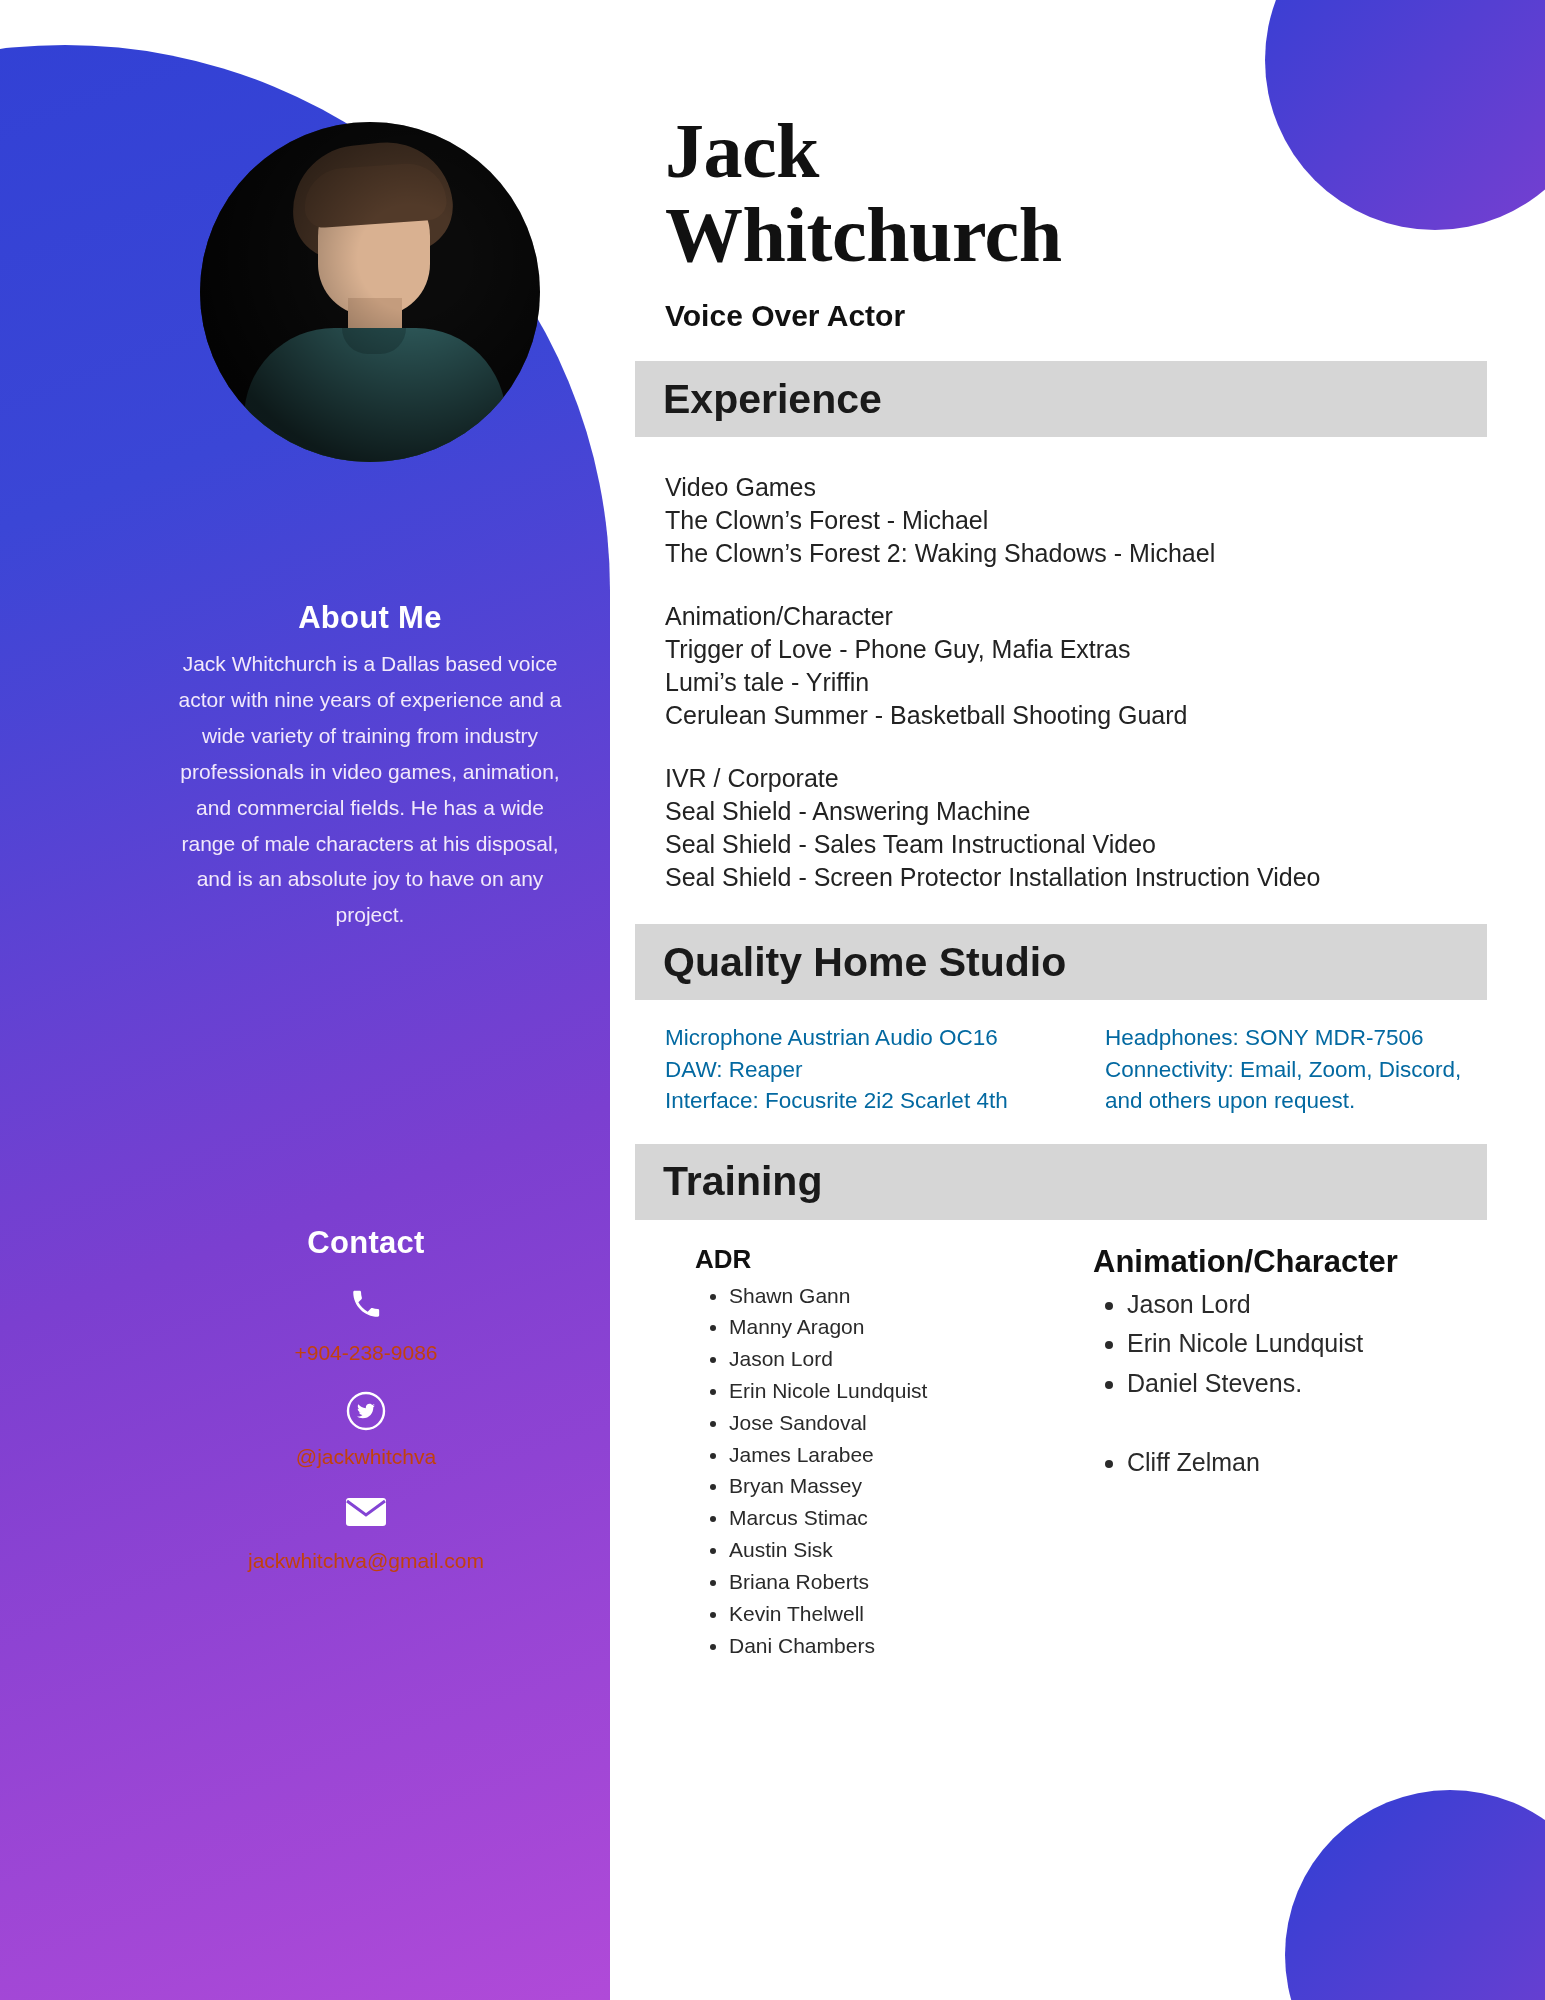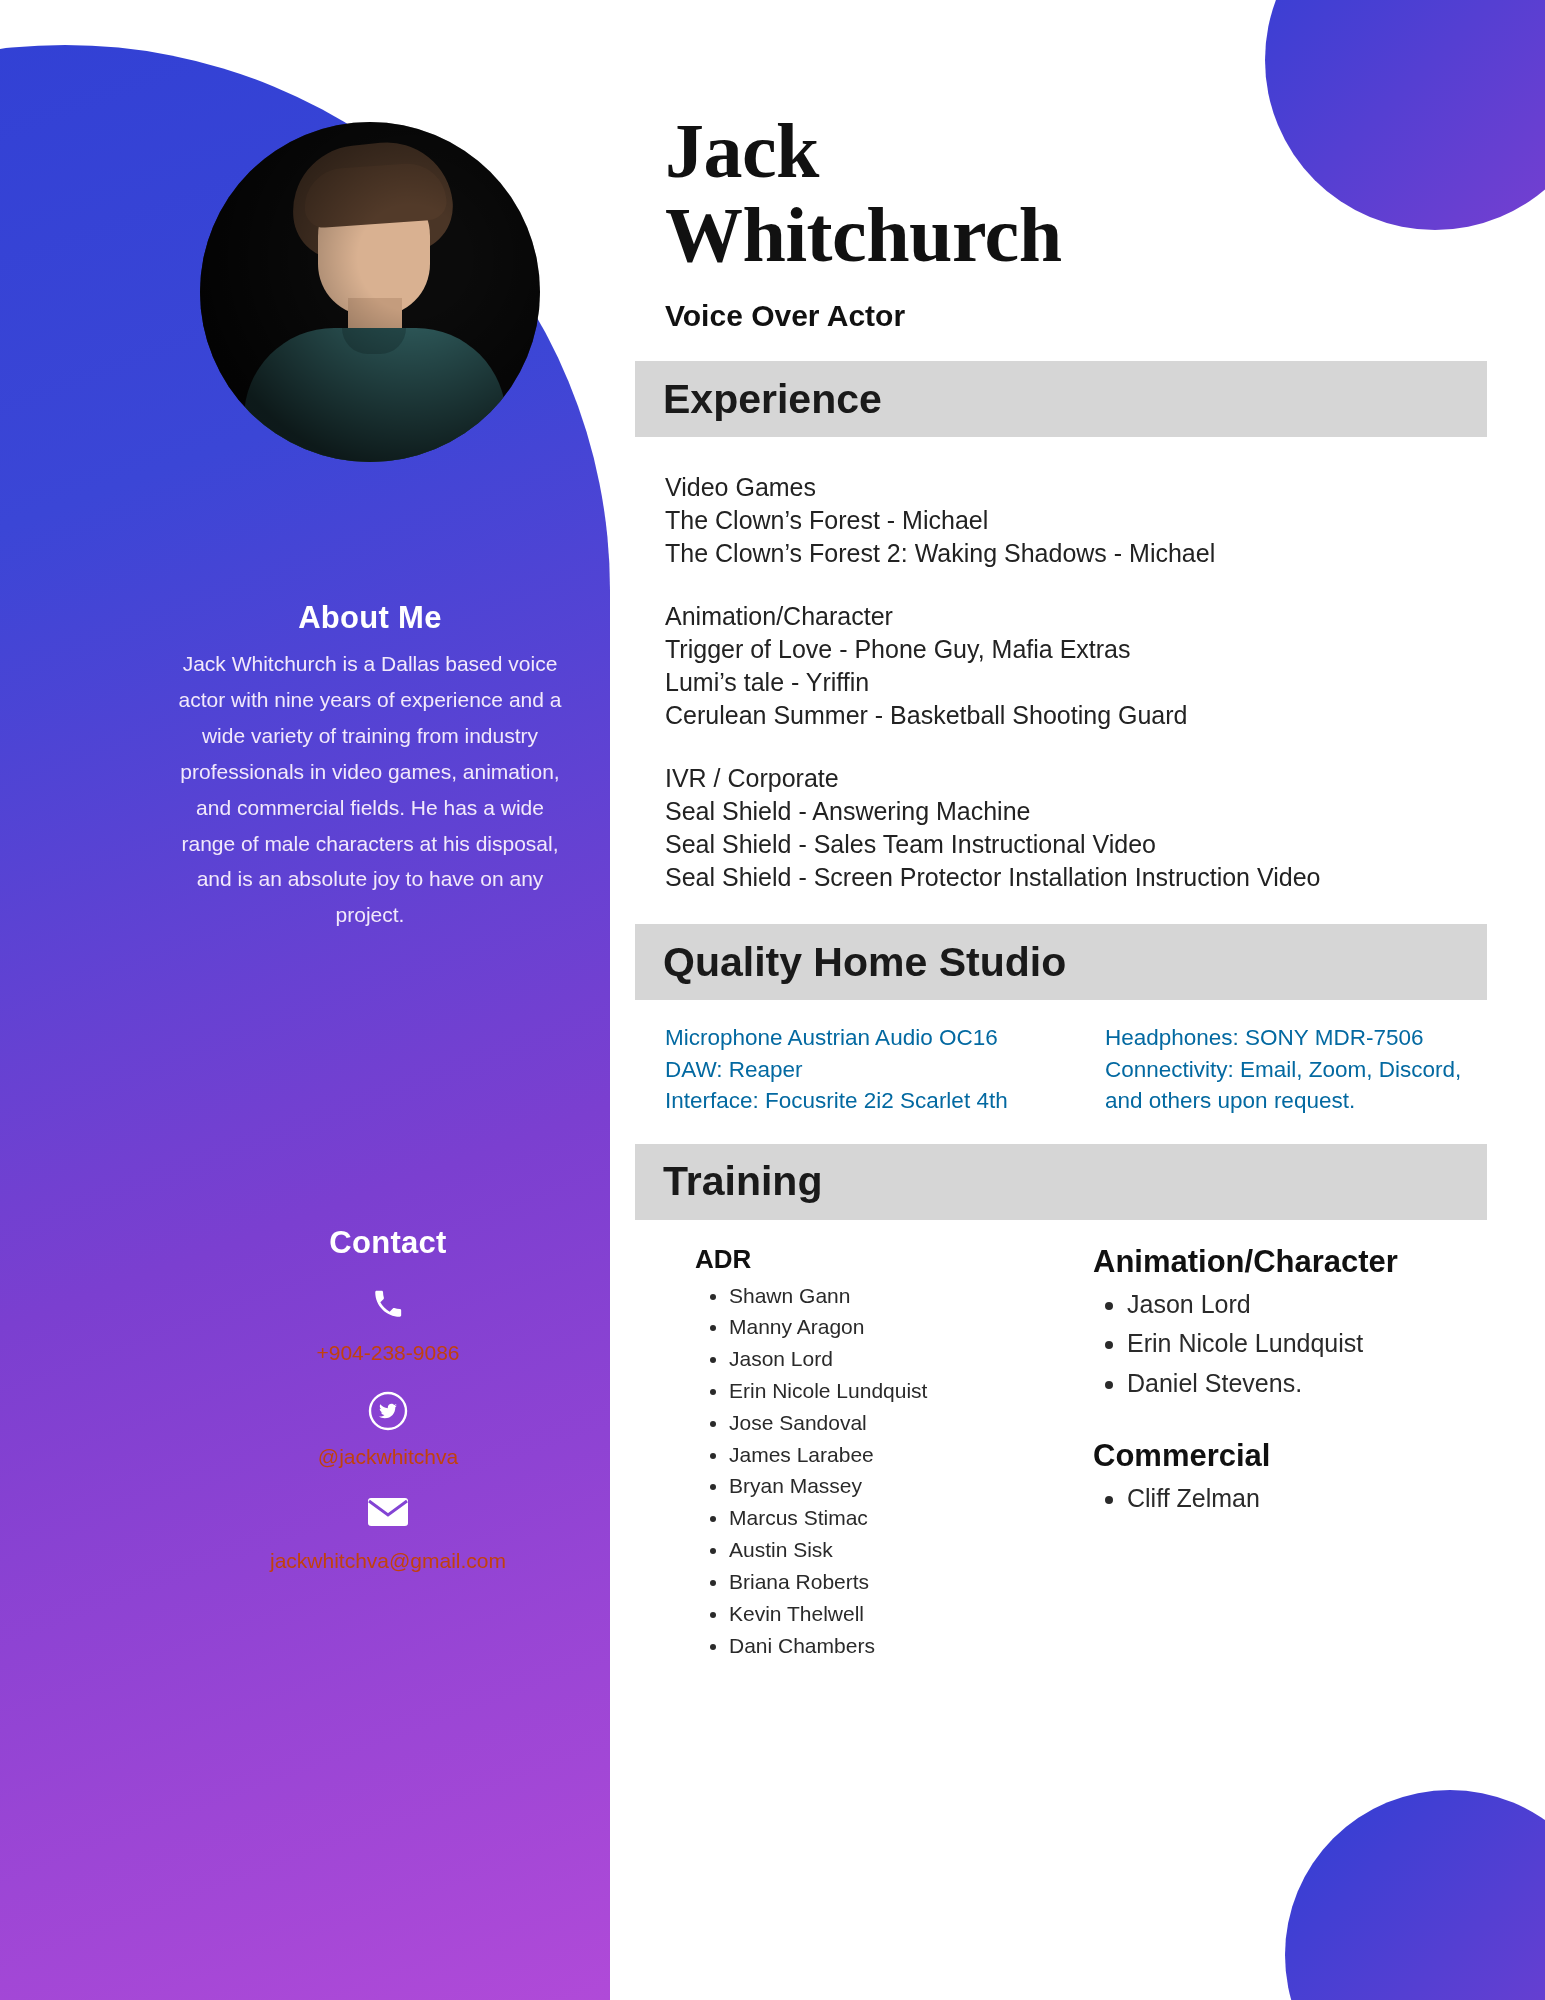--- a/index.html
+++ b/index.html
@@ -152,21 +152,21 @@
   }
   .about-text {
     font-size: 21px;
     line-height: 1.71;
     color: #f2e9fb;
     margin: 8px 0 0 0;
     padding: 0 14px;
   }
   .contact-block {
     position: absolute;
-    left: 48px;
+    left: 26px;
     top: 1225px;
     width: 420px;
   }
   .contact-item {
     margin-top: 26px;
   }
   .contact-icon {
     display: block;
     margin: 0 auto 10px auto;
     width: 44px;
@@ -401,20 +401,19 @@
     </div>
 
     <div class="training-right">
       <div class="training-sub big">Animation/Character</div>
       <ul class="tlist lg">
         <li>Jason Lord</li>
         <li>Erin Nicole Lundquist</li>
         <li>Daniel Stevens.</li>
       </ul>
       <div class="spacer-24"></div>
-      <div class="training-sub big">Commercial</div>
       <ul class="tlist lg">
         <li>Cliff Zelman</li>
       </ul>
     </div>
   </div>
 
 </div>
 
 </body></html>

